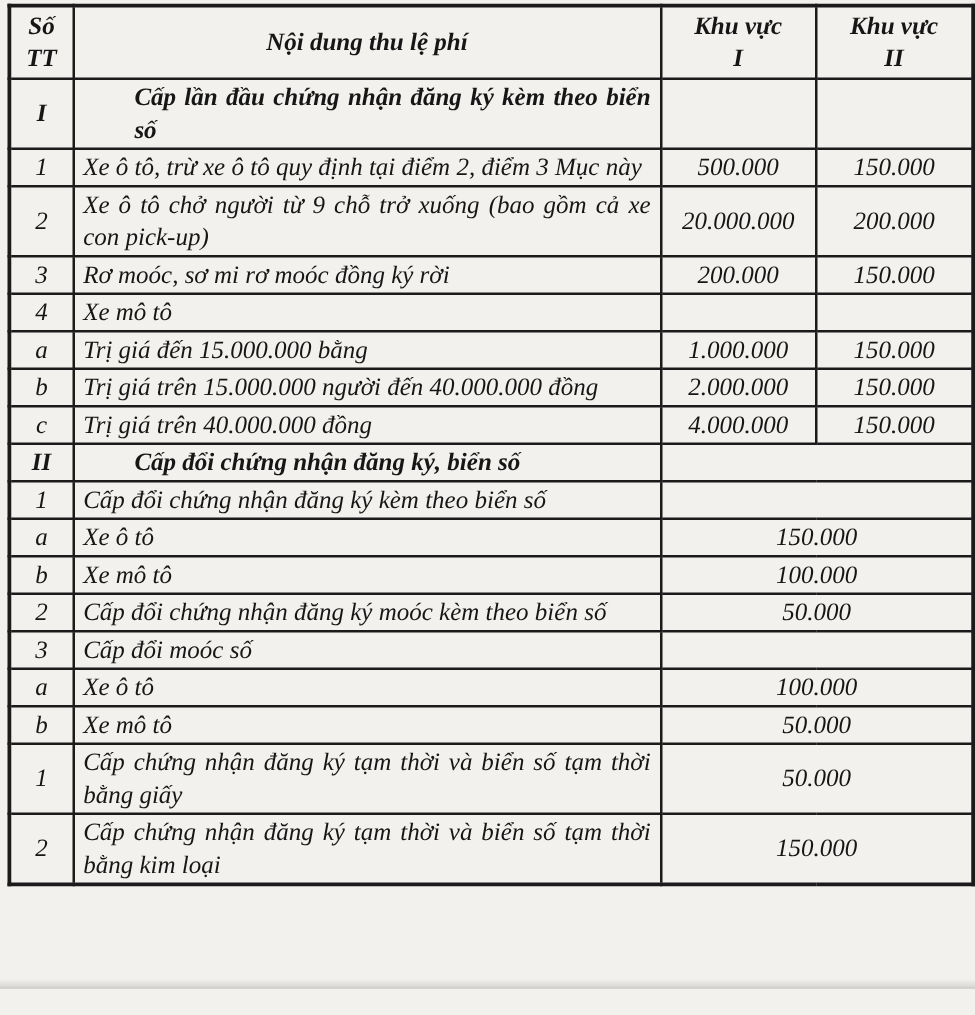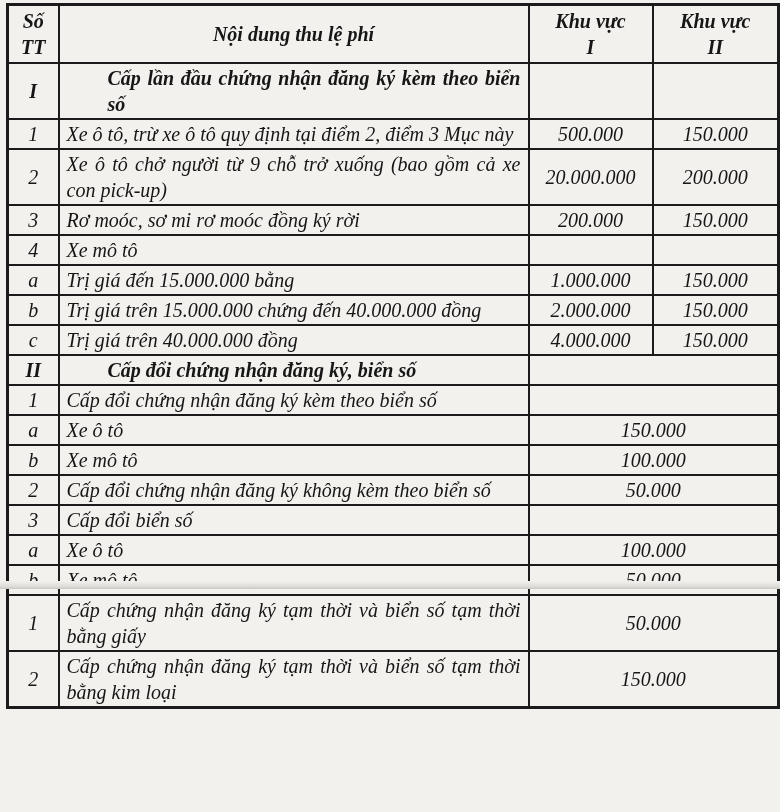--- a/index.html
+++ b/index.html
@@ -8,21 +8,21 @@
     height:812px;
     background:#f2f1ee;
     overflow:hidden;
     font-family:"Liberation Serif","DejaVu Serif",serif;
     font-style:italic;
     color:#161616;
   }
   .sheet{
     position:relative;
     padding:3px 3px 0 6px;
-    height:589px;
+    height:791px;
     box-sizing:border-box;
   }
   table.fee-table{
     border-collapse:collapse;
     width:771px;
     table-layout:fixed;
     border:3px solid #1b1b1b;
   }
   col.c-no{width:51px}
   col.c-content{width:470px}
@@ -123,21 +123,21 @@
         <td class="val-cell"></td>
       </tr>
       <tr>
         <td class="no-cell">a</td>
         <td class="content-cell">Trị giá đến 15.000.000 bằng</td>
         <td class="val-cell">1.000.000</td>
         <td class="val-cell">150.000</td>
       </tr>
       <tr>
         <td class="no-cell">b</td>
-        <td class="content-cell">Trị giá trên 15.000.000 chứng đến 40.000.000 đồng</td>
+        <td class="content-cell">Trị giá trên 15.000.000 người đến 40.000.000 đồng</td>
         <td class="val-cell">2.000.000</td>
         <td class="val-cell">150.000</td>
       </tr>
       <tr>
         <td class="no-cell">c</td>
         <td class="content-cell">Trị giá trên 40.000.000 đồng</td>
         <td class="val-cell">4.000.000</td>
         <td class="val-cell">150.000</td>
       </tr>
       <tr class="bold-row">
@@ -155,26 +155,26 @@
         <td class="content-cell">Xe ô tô</td>
         <td class="val-cell" colspan="2">150.000</td>
       </tr>
       <tr>
         <td class="no-cell">b</td>
         <td class="content-cell">Xe mô tô</td>
         <td class="val-cell" colspan="2">100.000</td>
       </tr>
       <tr>
         <td class="no-cell">2</td>
-        <td class="content-cell">Cấp đổi chứng nhận đăng ký không kèm theo biển số</td>
+        <td class="content-cell">Cấp đổi chứng nhận đăng ký moóc kèm theo biển số</td>
         <td class="val-cell" colspan="2">50.000</td>
       </tr>
       <tr>
         <td class="no-cell">3</td>
-        <td class="content-cell">Cấp đổi biển số</td>
+        <td class="content-cell">Cấp đổi moóc số</td>
         <td class="val-cell" colspan="2"></td>
       </tr>
       <tr>
         <td class="no-cell">a</td>
         <td class="content-cell">Xe ô tô</td>
         <td class="val-cell" colspan="2">100.000</td>
       </tr>
       <tr>
         <td class="no-cell">b</td>
         <td class="content-cell">Xe mô tô</td>

